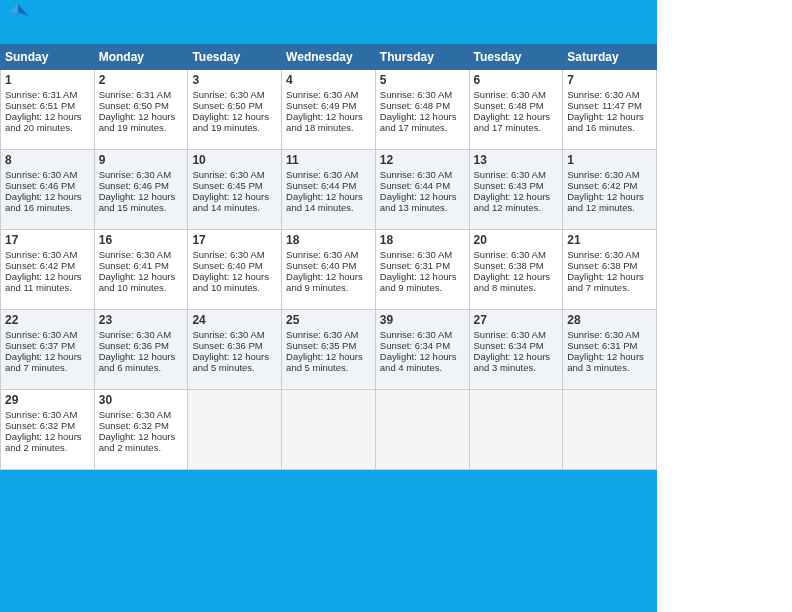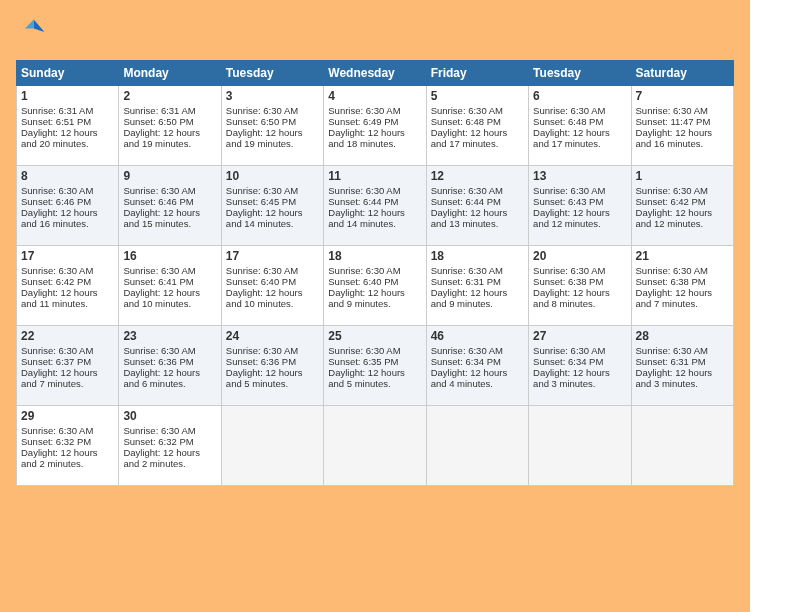--- a/index.html
+++ b/index.html
@@ -4,24 +4,24 @@
   <style>
     * { margin: 0; padding: 0; box-sizing: border-box; }
     body {
       font-family: Arial, sans-serif;
       background: #fff;
       width: 792px;
       height: 612px;
       overflow: hidden;
     }
     .page {
-      width: 750px;
+      width: 657px;
       min-height: 612px;
-      padding: 16px;
-      background: #fdba74;
+      padding: 0;
+      background: #0ea5e9;
     }
     .header {
       display: flex;
       justify-content: space-between;
       align-items: flex-start;
       margin-bottom: 12px;
     }
     .logo {
       display: flex;
       align-items: center;
@@ -115,21 +115,21 @@
     </div>
   </div>
 
   <table class="calendar-table">
     <thead>
       <tr>
       <th>Sunday</th>
           <th>Monday</th>
           <th>Tuesday</th>
           <th>Wednesday</th>
-          <th>Friday</th>
+          <th>Thursday</th>
           <th>Tuesday</th>
           <th>Saturday</th>
         </tr>
     </thead>
     <tbody id="calendar-body">
     <tr>
           <td><span class="day-number">1</span><span>Sunrise: 6:31 AM</span><br><span>Sunset: 6:51 PM</span><br><span>Daylight: 12 hours and 20 minutes.</span></td>
           <td><span class="day-number">2</span><span>Sunrise: 6:31 AM</span><br><span>Sunset: 6:50 PM</span><br><span>Daylight: 12 hours and 19 minutes.</span></td>
           <td><span class="day-number">3</span><span>Sunrise: 6:30 AM</span><br><span>Sunset: 6:50 PM</span><br><span>Daylight: 12 hours and 19 minutes.</span></td>
           <td><span class="day-number">4</span><span>Sunrise: 6:30 AM</span><br><span>Sunset: 6:49 PM</span><br><span>Daylight: 12 hours and 18 minutes.</span></td>
@@ -153,21 +153,21 @@
           <td><span class="day-number">18</span><span>Sunrise: 6:30 AM</span><br><span>Sunset: 6:40 PM</span><br><span>Daylight: 12 hours and 9 minutes.</span></td>
           <td><span class="day-number">18</span><span>Sunrise: 6:30 AM</span><br><span>Sunset: 6:31 PM</span><br><span>Daylight: 12 hours and 9 minutes.</span></td>
           <td><span class="day-number">20</span><span>Sunrise: 6:30 AM</span><br><span>Sunset: 6:38 PM</span><br><span>Daylight: 12 hours and 8 minutes.</span></td>
           <td><span class="day-number">21</span><span>Sunrise: 6:30 AM</span><br><span>Sunset: 6:38 PM</span><br><span>Daylight: 12 hours and 7 minutes.</span></td>
         </tr>
         <tr class="row-shaded">
           <td><span class="day-number">22</span><span>Sunrise: 6:30 AM</span><br><span>Sunset: 6:37 PM</span><br><span>Daylight: 12 hours and 7 minutes.</span></td>
           <td><span class="day-number">23</span><span>Sunrise: 6:30 AM</span><br><span>Sunset: 6:36 PM</span><br><span>Daylight: 12 hours and 6 minutes.</span></td>
           <td><span class="day-number">24</span><span>Sunrise: 6:30 AM</span><br><span>Sunset: 6:36 PM</span><br><span>Daylight: 12 hours and 5 minutes.</span></td>
           <td><span class="day-number">25</span><span>Sunrise: 6:30 AM</span><br><span>Sunset: 6:35 PM</span><br><span>Daylight: 12 hours and 5 minutes.</span></td>
-          <td><span class="day-number">46</span><span>Sunrise: 6:30 AM</span><br><span>Sunset: 6:34 PM</span><br><span>Daylight: 12 hours and 4 minutes.</span></td>
+          <td><span class="day-number">39</span><span>Sunrise: 6:30 AM</span><br><span>Sunset: 6:34 PM</span><br><span>Daylight: 12 hours and 4 minutes.</span></td>
           <td><span class="day-number">27</span><span>Sunrise: 6:30 AM</span><br><span>Sunset: 6:34 PM</span><br><span>Daylight: 12 hours and 3 minutes.</span></td>
           <td><span class="day-number">28</span><span>Sunrise: 6:30 AM</span><br><span>Sunset: 6:31 PM</span><br><span>Daylight: 12 hours and 3 minutes.</span></td>
         </tr>
         <tr>
           <td><span class="day-number">29</span><span>Sunrise: 6:30 AM</span><br><span>Sunset: 6:32 PM</span><br><span>Daylight: 12 hours and 2 minutes.</span></td>
           <td><span class="day-number">30</span><span>Sunrise: 6:30 AM</span><br><span>Sunset: 6:32 PM</span><br><span>Daylight: 12 hours and 2 minutes.</span></td>
           <td class="empty"></td>
           <td class="empty"></td>
           <td class="empty"></td>
           <td class="empty"></td>

